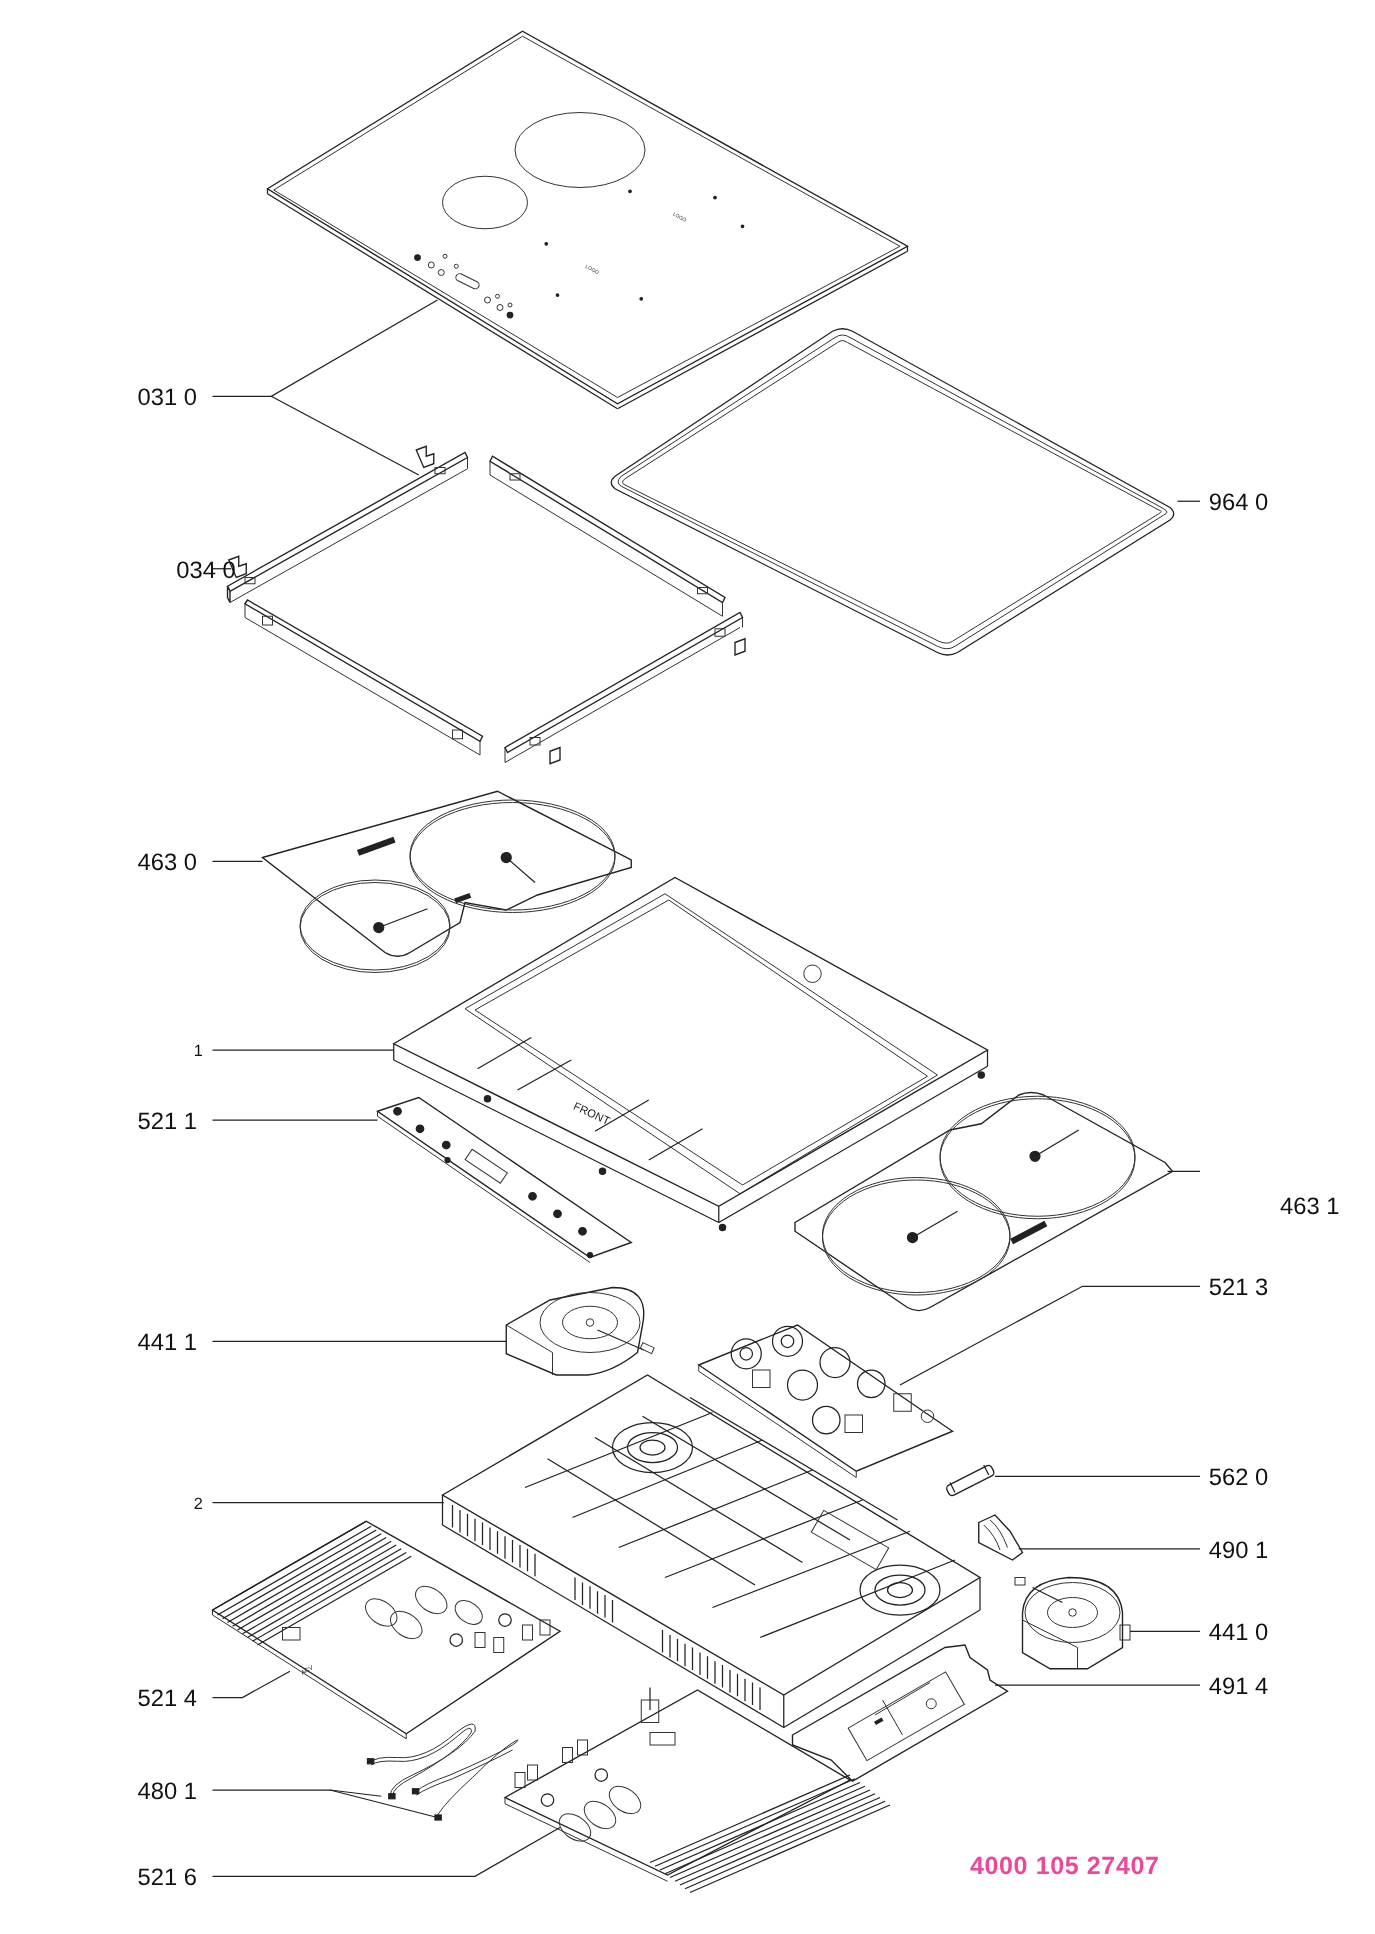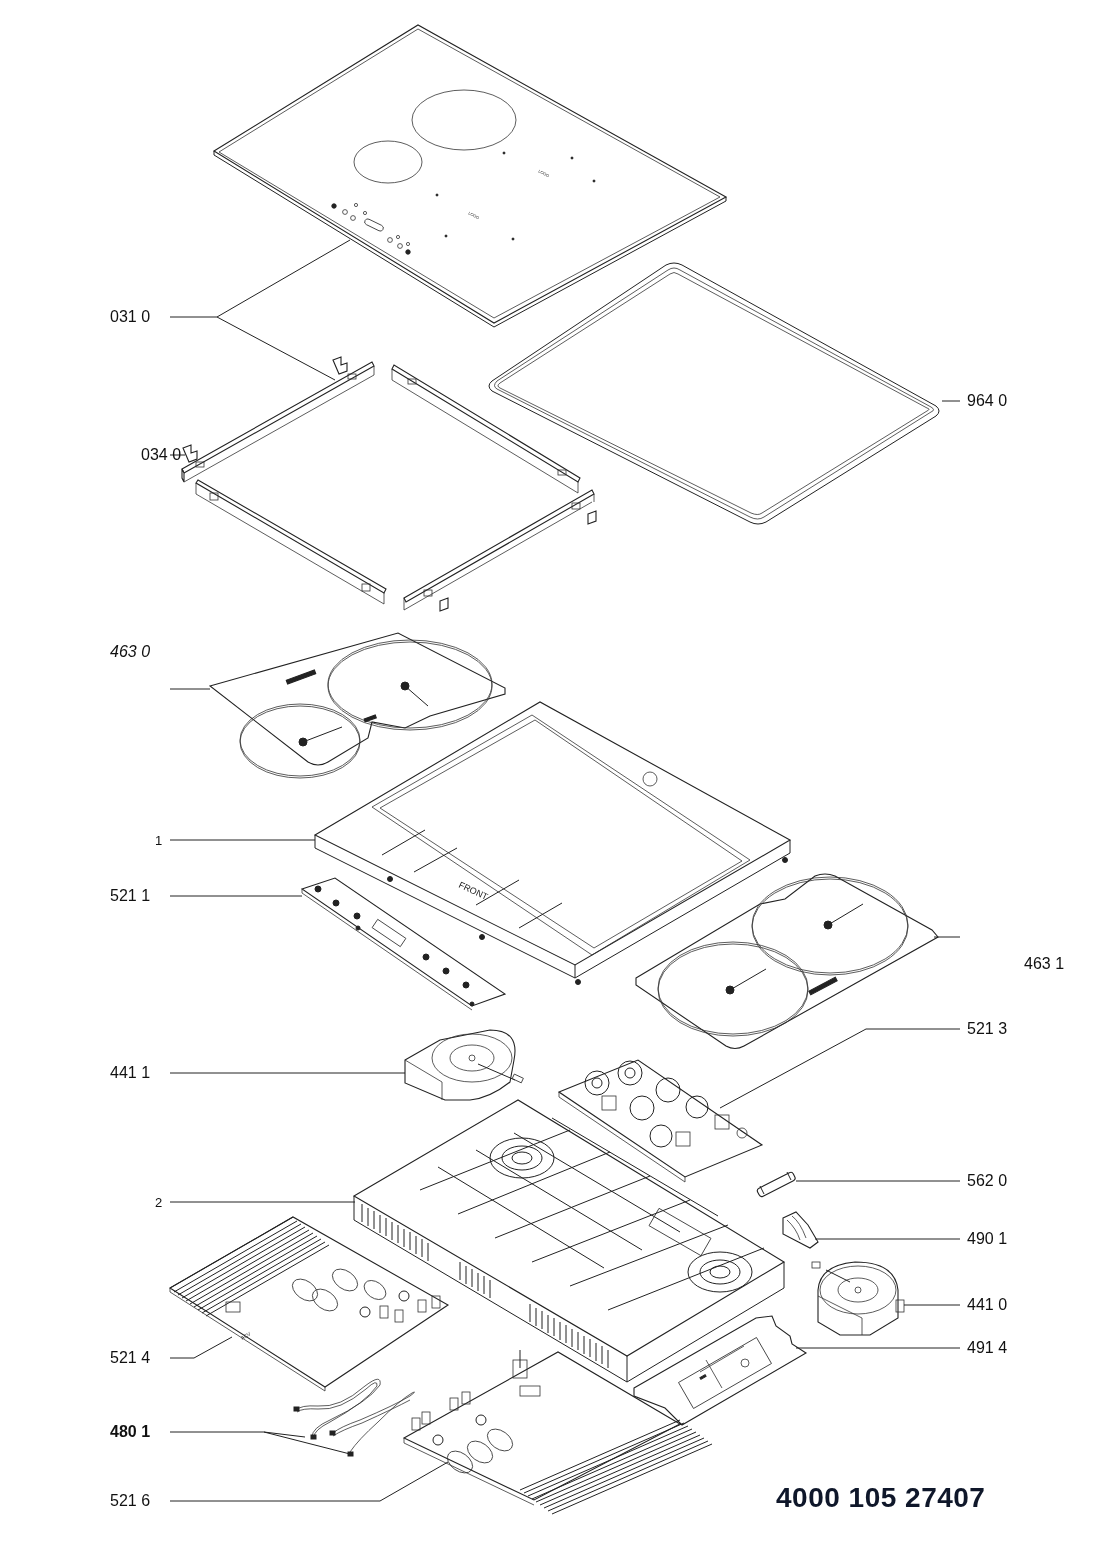--- a/index.html
+++ b/index.html
@@ -1,20 +1,20 @@
 <!DOCTYPE html>
 <html><head>
 <meta charset="utf-8">
 <style>
   html, body { margin: 0; padding: 0; background: #ffffff; }
   body { width: 1100px; height: 1547px; position: relative; overflow: hidden; font-family: "Liberation Sans", sans-serif; }
   #diagram { position: absolute; left: 0; top: 0; }
-  .lbl { position: absolute; font-family: "Liberation Sans", sans-serif; font-size: 16px; color: #111; line-height: 1; white-space: nowrap; }
+  .lbl { position: absolute; font-family: "Liberation Sans", sans-serif; font-size: 19px; color: #111; line-height: 1; white-space: nowrap; }
   .lbl.small { font-size: 13px; }
-  .doc-num { position: absolute; left: 776px; top: 1482px; font-family: "Liberation Sans", sans-serif; font-weight: bold; font-size: 28px; color: #0f172a; letter-spacing: 0.5px; }
+  .doc-num { position: absolute; left: 776px; top: 1482px; font-family: "Liberation Sans", sans-serif; font-weight: bold; font-size: 20px; color: #ec4899; letter-spacing: 0.5px; }
   svg .ln { stroke: #222; stroke-width: 1; fill: none; }
   svg .thin { stroke: #333; stroke-width: 0.8; fill: none; }
   svg .part { stroke: #222; stroke-width: 1.1; fill: #fff; }
   svg .dense { stroke: #222; stroke-width: 1; fill: none; }
   svg .dark { fill: #222; stroke: #222; }
 </style>
 </head>
 <body>
 
 <svg id="diagram" width="1100" height="1547" viewBox="0 0 1100 1547" xmlns="http://www.w3.org/2000/svg">
@@ -391,28 +391,28 @@
     <polyline class="ln" points="170,1432 264,1432 305,1437"></polyline>
     <line class="ln" x1="264" y1="1432" x2="350" y2="1454"></line>
 
     <polyline class="ln" points="170,1501 380,1501 448,1462"></polyline>
   </g>
 </svg>
 
 <div class="lbl" style="left:110px; top:309px;">031 0</div>
 <div class="lbl" style="left:110px; top:447px;margin-left:31px;">034 0</div>
 <div class="lbl" style="left:967px; top:393px;">964 0</div>
-<div class="lbl" style="left:110px; top:644px;font-style:italic;">463 0</div>
+<div class="lbl" style="left:110px; top:681px;">463 0</div>
 <div class="lbl small" style="left:155px; top:834px;">1</div>
 <div class="lbl" style="left:110px; top:888px;">521 1</div>
 <div class="lbl" style="left:1024px; top:929px;margin-top:27px;">463 1</div>
 <div class="lbl" style="left:967px; top:1021px;">521 3</div>
 <div class="lbl" style="left:110px; top:1065px;">441 1</div>
 <div class="lbl small" style="left:155px; top:1196px;">2</div>
 <div class="lbl" style="left:967px; top:1173px;">562 0</div>
 <div class="lbl" style="left:967px; top:1231px;">490 1</div>
 <div class="lbl" style="left:967px; top:1297px;">441 0</div>
 <div class="lbl" style="left:110px; top:1350px;">521 4</div>
 <div class="lbl" style="left:967px; top:1340px;">491 4</div>
-<div class="lbl" style="left:110px; top:1424px;font-weight:bold;">480 1</div>
+<div class="lbl" style="left:110px; top:1424px;">480 1</div>
 <div class="lbl" style="left:110px; top:1493px;">521 6</div>
 
 <div class="doc-num">4000 105 27407</div>
 
 </body></html>

